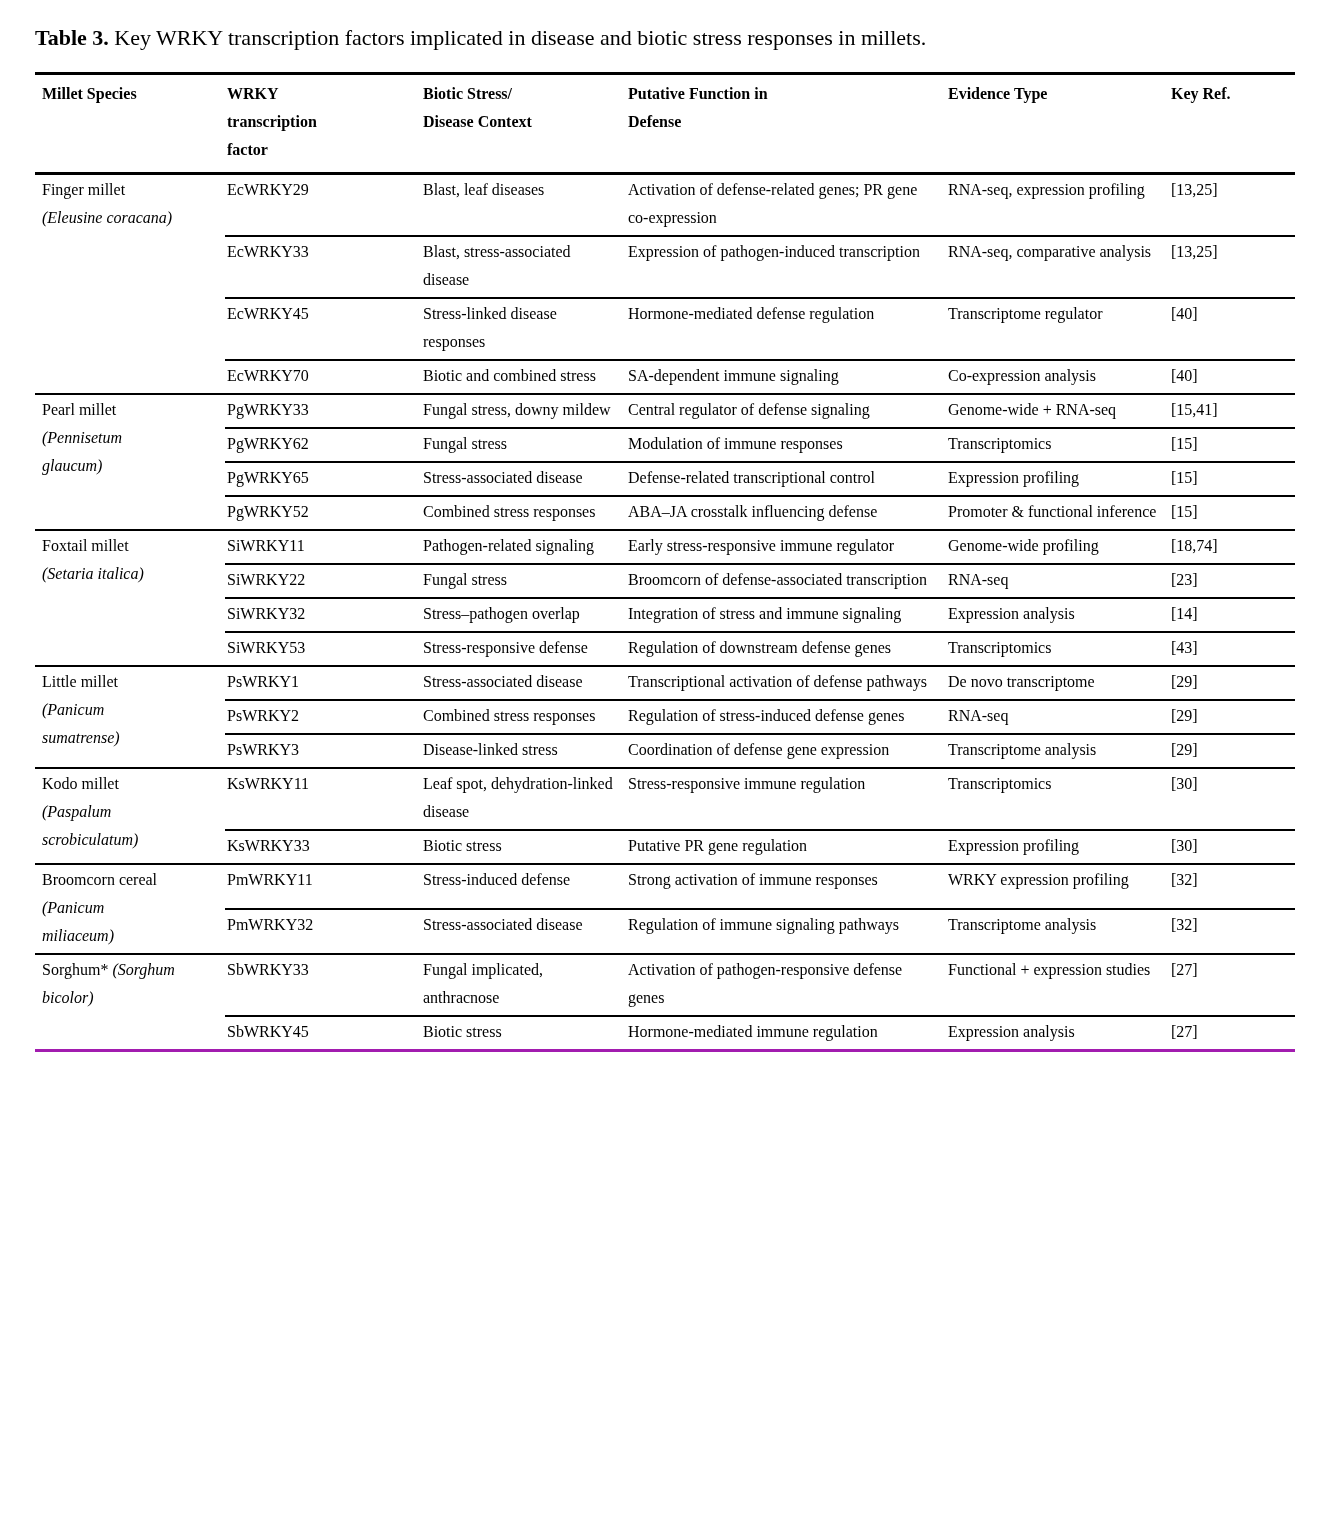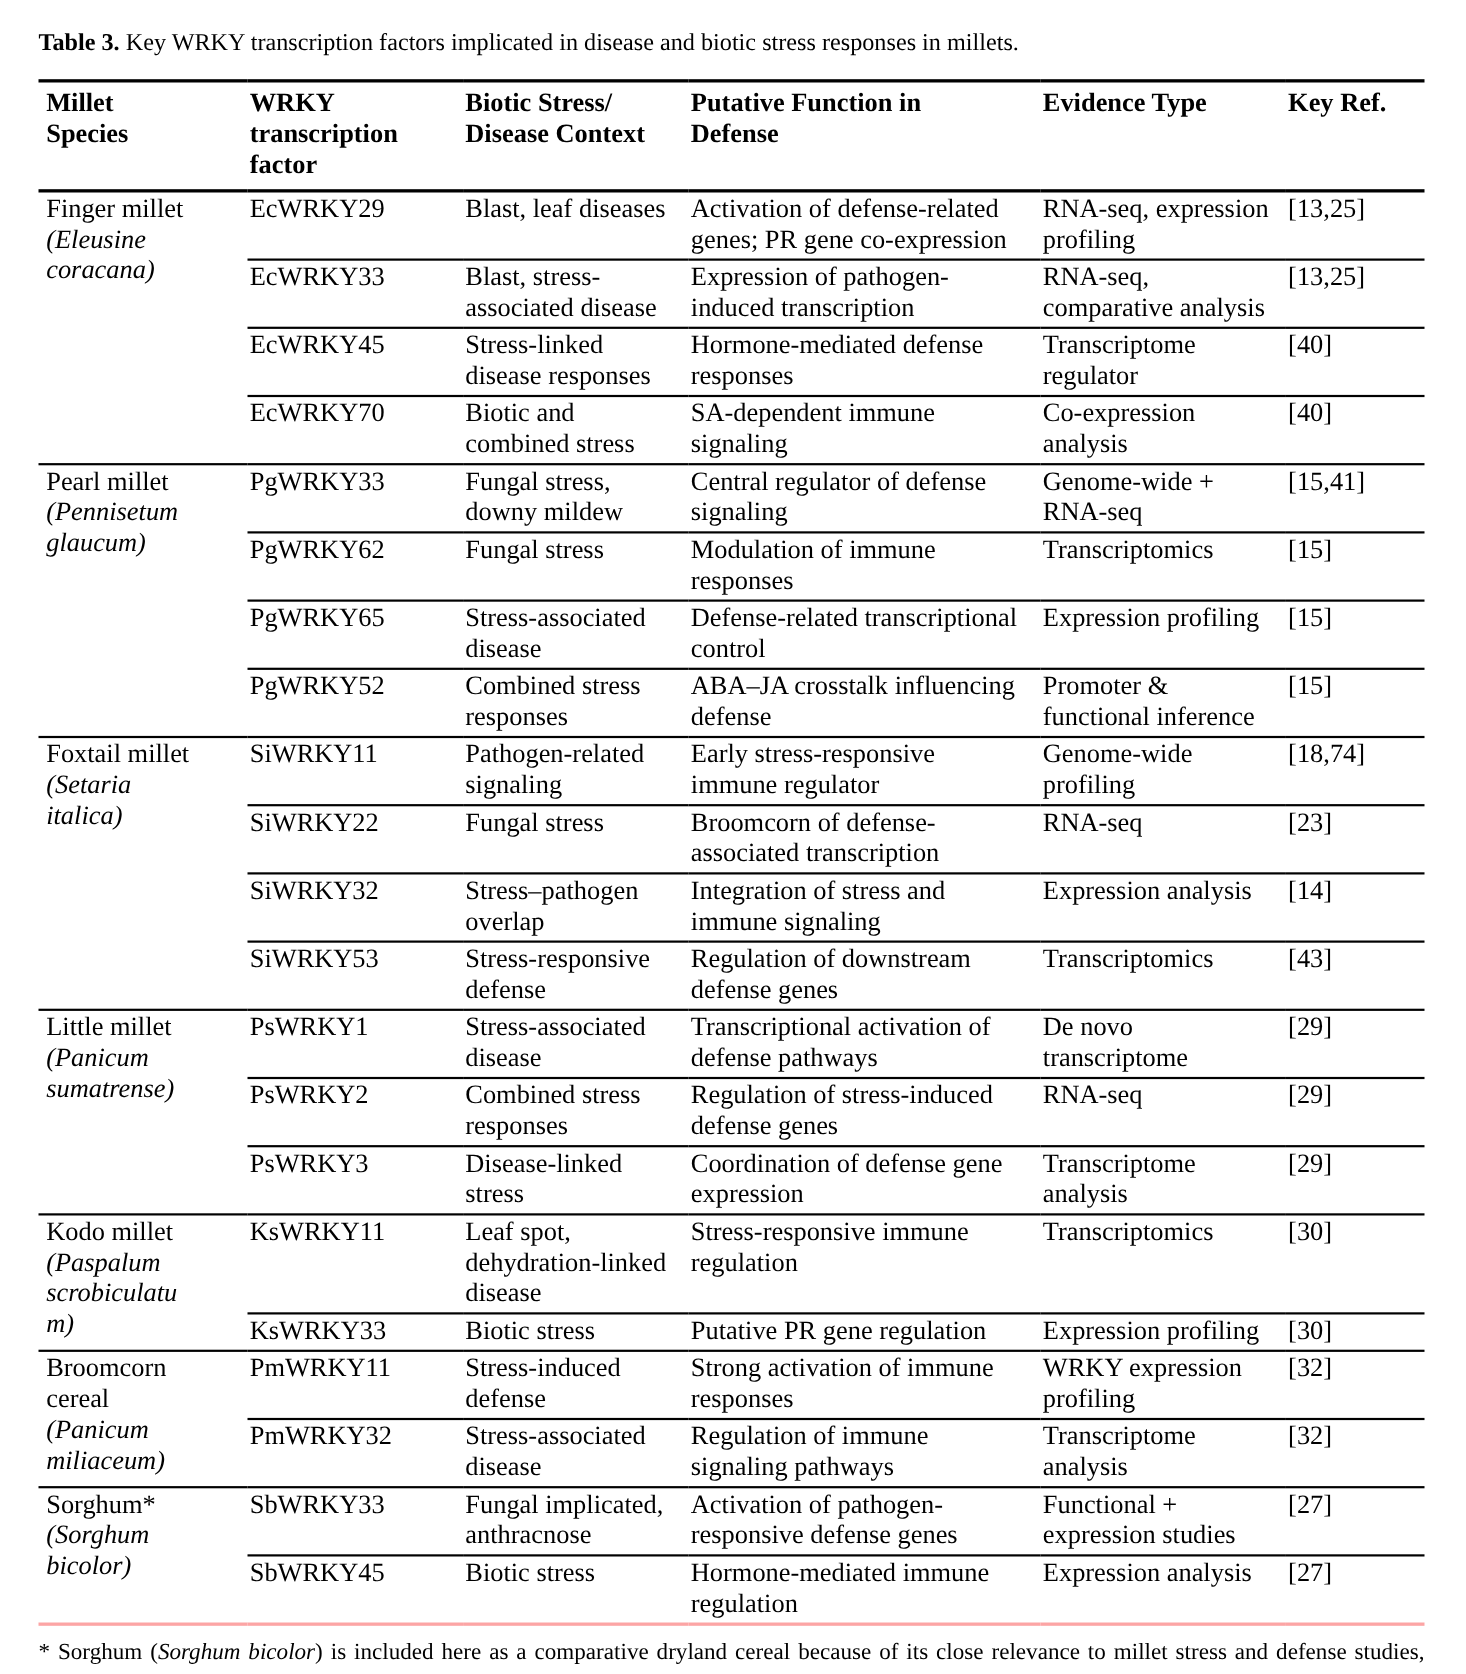--- a/index.html
+++ b/index.html
@@ -12,24 +12,24 @@
   }
   .caption {
     font-size: 22px; line-height: 1.25;
     margin: 0 0 20px 0;
   }
   .caption .cap-label { font-weight: 700; }
   table.wrky {
     border-collapse: collapse;
     table-layout: fixed;
     width: 1260px;
-    font-size: 24px;
+    font-size: 16px;
     line-height: 28px;
     border-top: 3px solid #000;
-    border-bottom: 3px solid #fca5a5;
+    border-bottom: 3px solid #a21caf;
   }
   th, td {
     vertical-align: top;
     text-align: left;
     padding: 1px 12px 3px 2px;
     word-wrap: break-word;
   }
   thead th {
     font-weight: 700;
     border-bottom: 3px solid #000;
@@ -86,21 +86,21 @@
         <tr>
           <td class="c2 rule">EcWRKY33</td>
           <td class="c3 rule">Blast, stress-associated disease</td>
           <td class="c4 rule">Expression of pathogen-induced transcription</td>
           <td class="c5 rule">RNA-seq, comparative analysis</td>
           <td class="c6 rule">[13,25]</td>
         </tr>
         <tr>
           <td class="c2 rule">EcWRKY45</td>
           <td class="c3 rule">Stress-linked disease responses</td>
-          <td class="c4 rule">Hormone-mediated defense responses</td>
+          <td class="c4 rule">Hormone-mediated defense regulation</td>
           <td class="c5 rule">Transcriptome regulator</td>
           <td class="c6 rule">[40]</td>
         </tr>
         <tr>
           <td class="c2 rule">EcWRKY70</td>
           <td class="c3 rule">Biotic and combined stress</td>
           <td class="c4 rule">SA-dependent immune signaling</td>
           <td class="c5 rule">Co-expression analysis</td>
           <td class="c6 rule">[40]</td>
         </tr>
@@ -225,15 +225,14 @@
         <tr>
           <td class="c2 rule">SbWRKY45</td>
           <td class="c3 rule">Biotic stress</td>
           <td class="c4 rule">Hormone-mediated immune regulation</td>
           <td class="c5 rule">Expression analysis</td>
           <td class="c6 rule">[27]</td>
         </tr>
       </tbody>
   </table>
 
-  <p class="footnote"><span>* Sorghum (</span><span class="italic">Sorghum bicolor</span><span>) is included here as a comparative dryland cereal because of its close relevance to millet stress and defense studies, although it is not classified among the true millets.</span></p>
 
 </div>
 
 </body></html>

